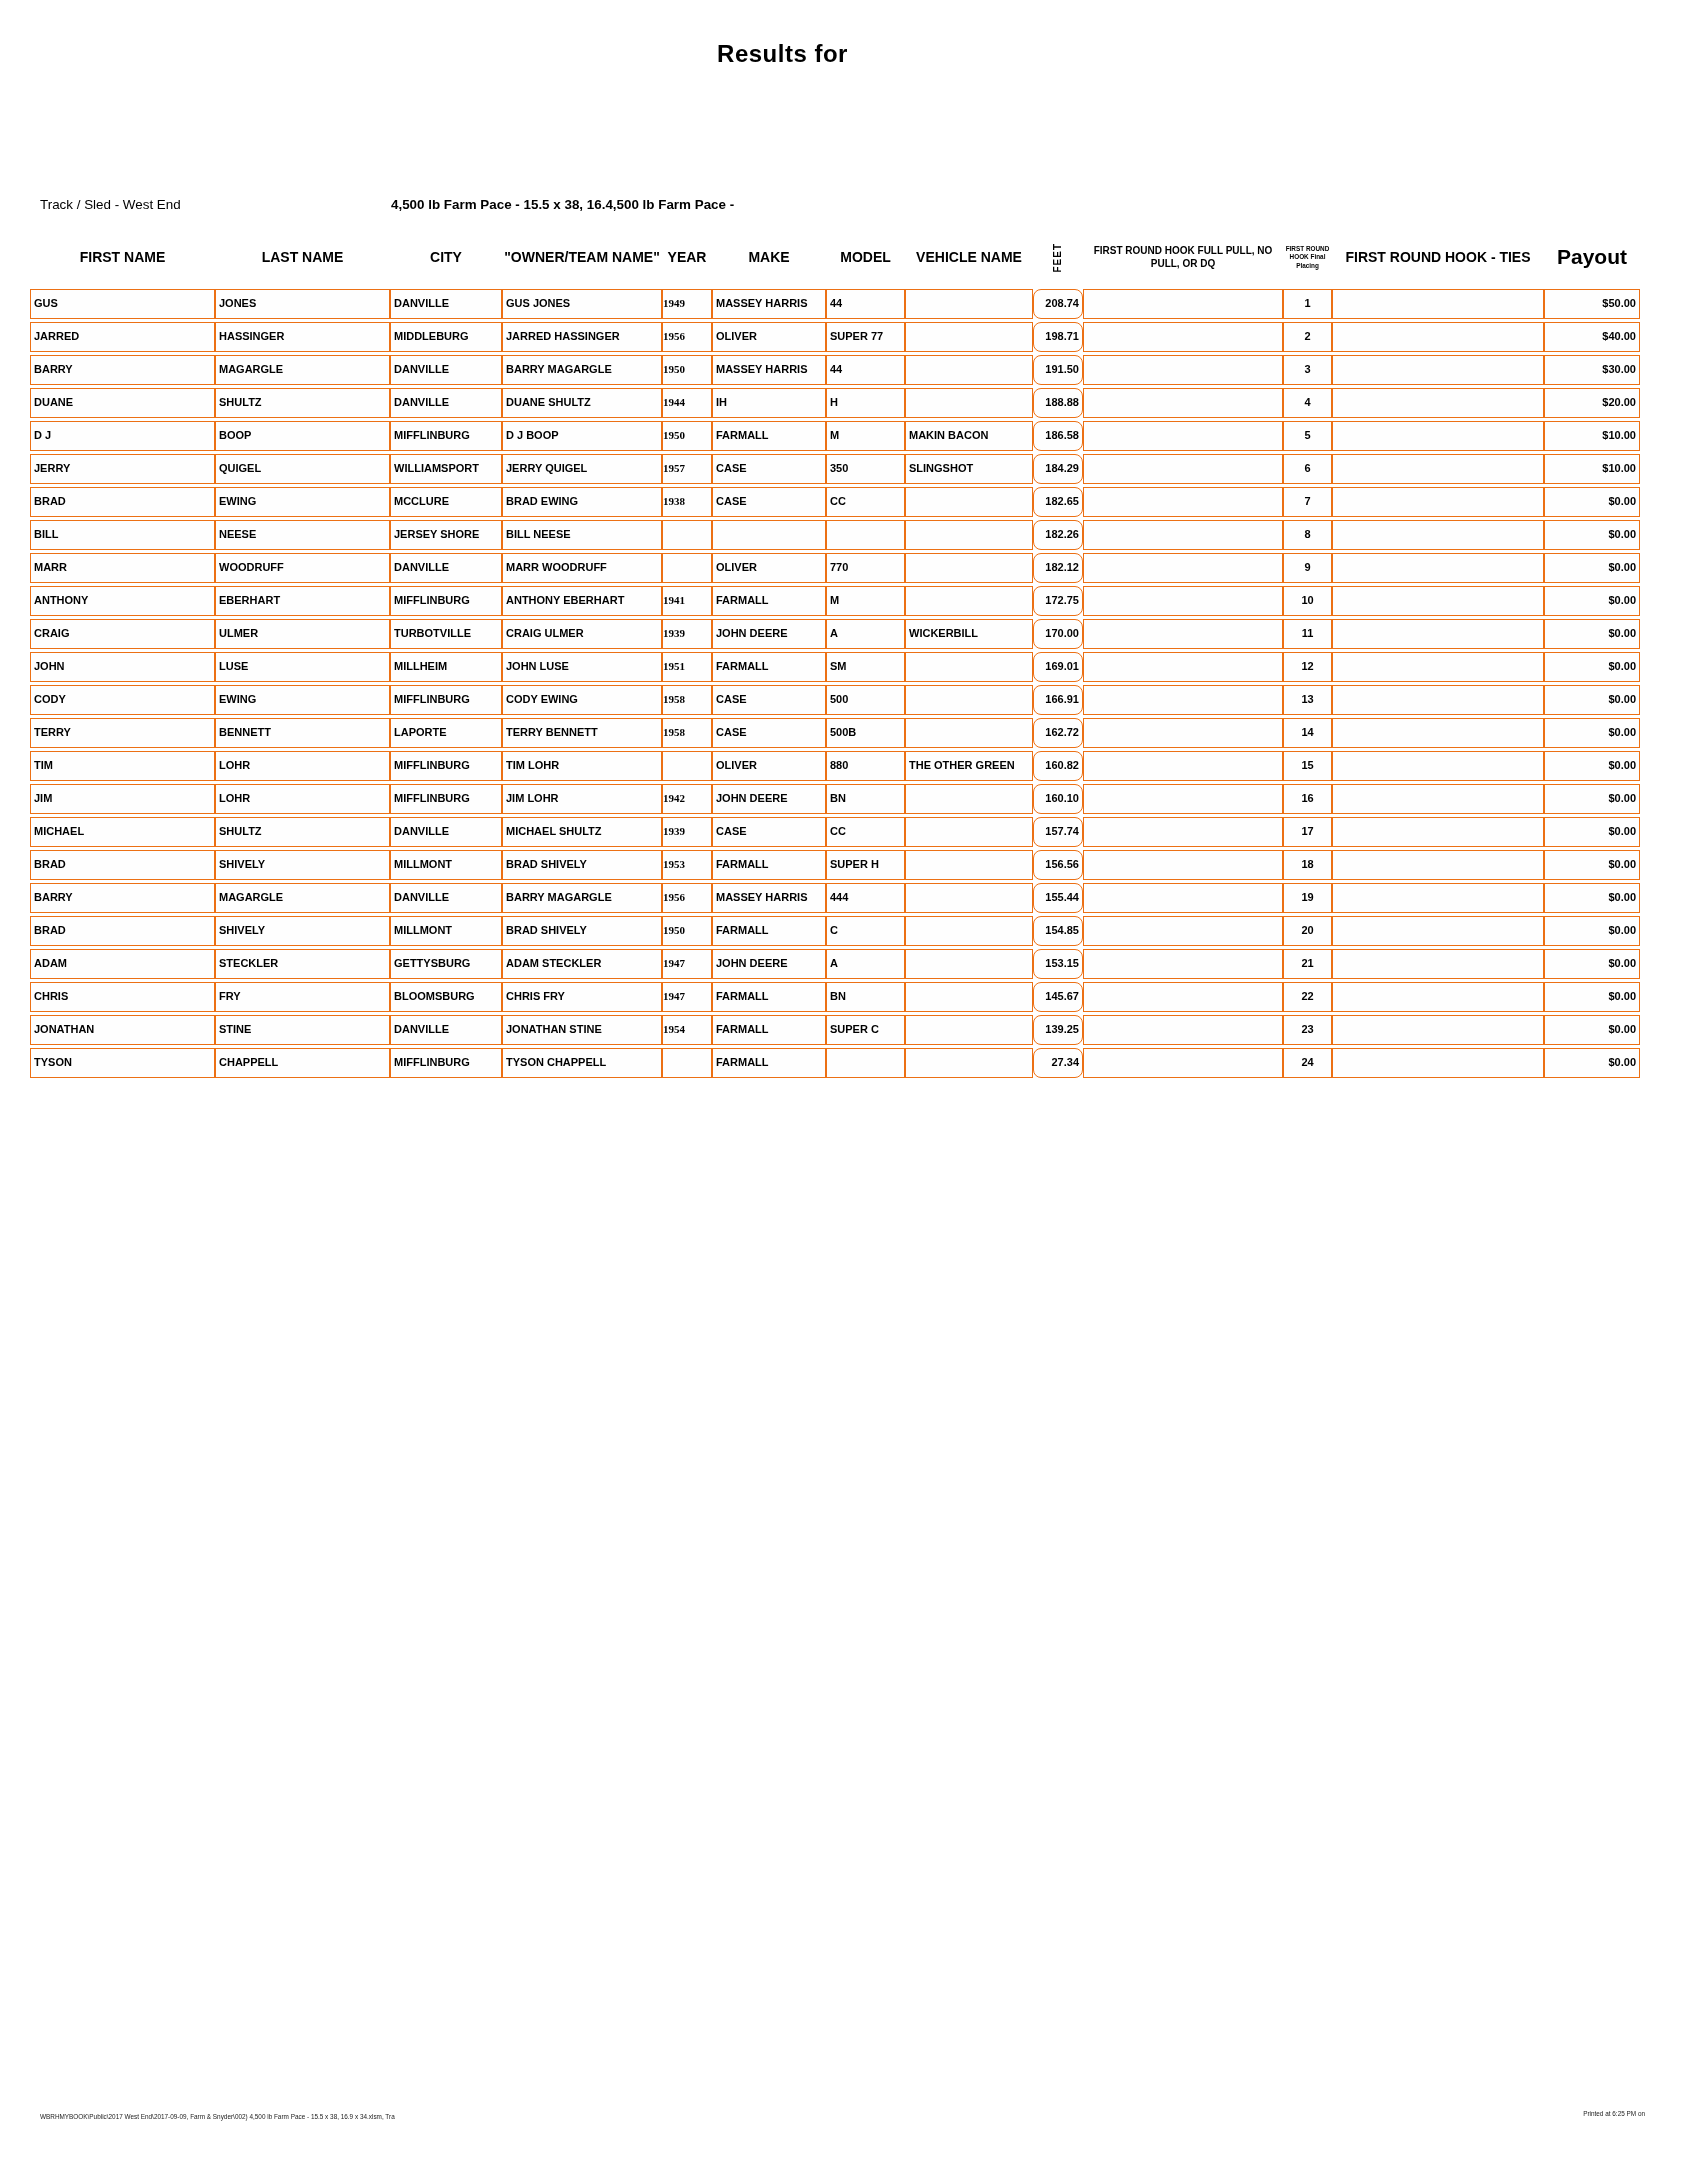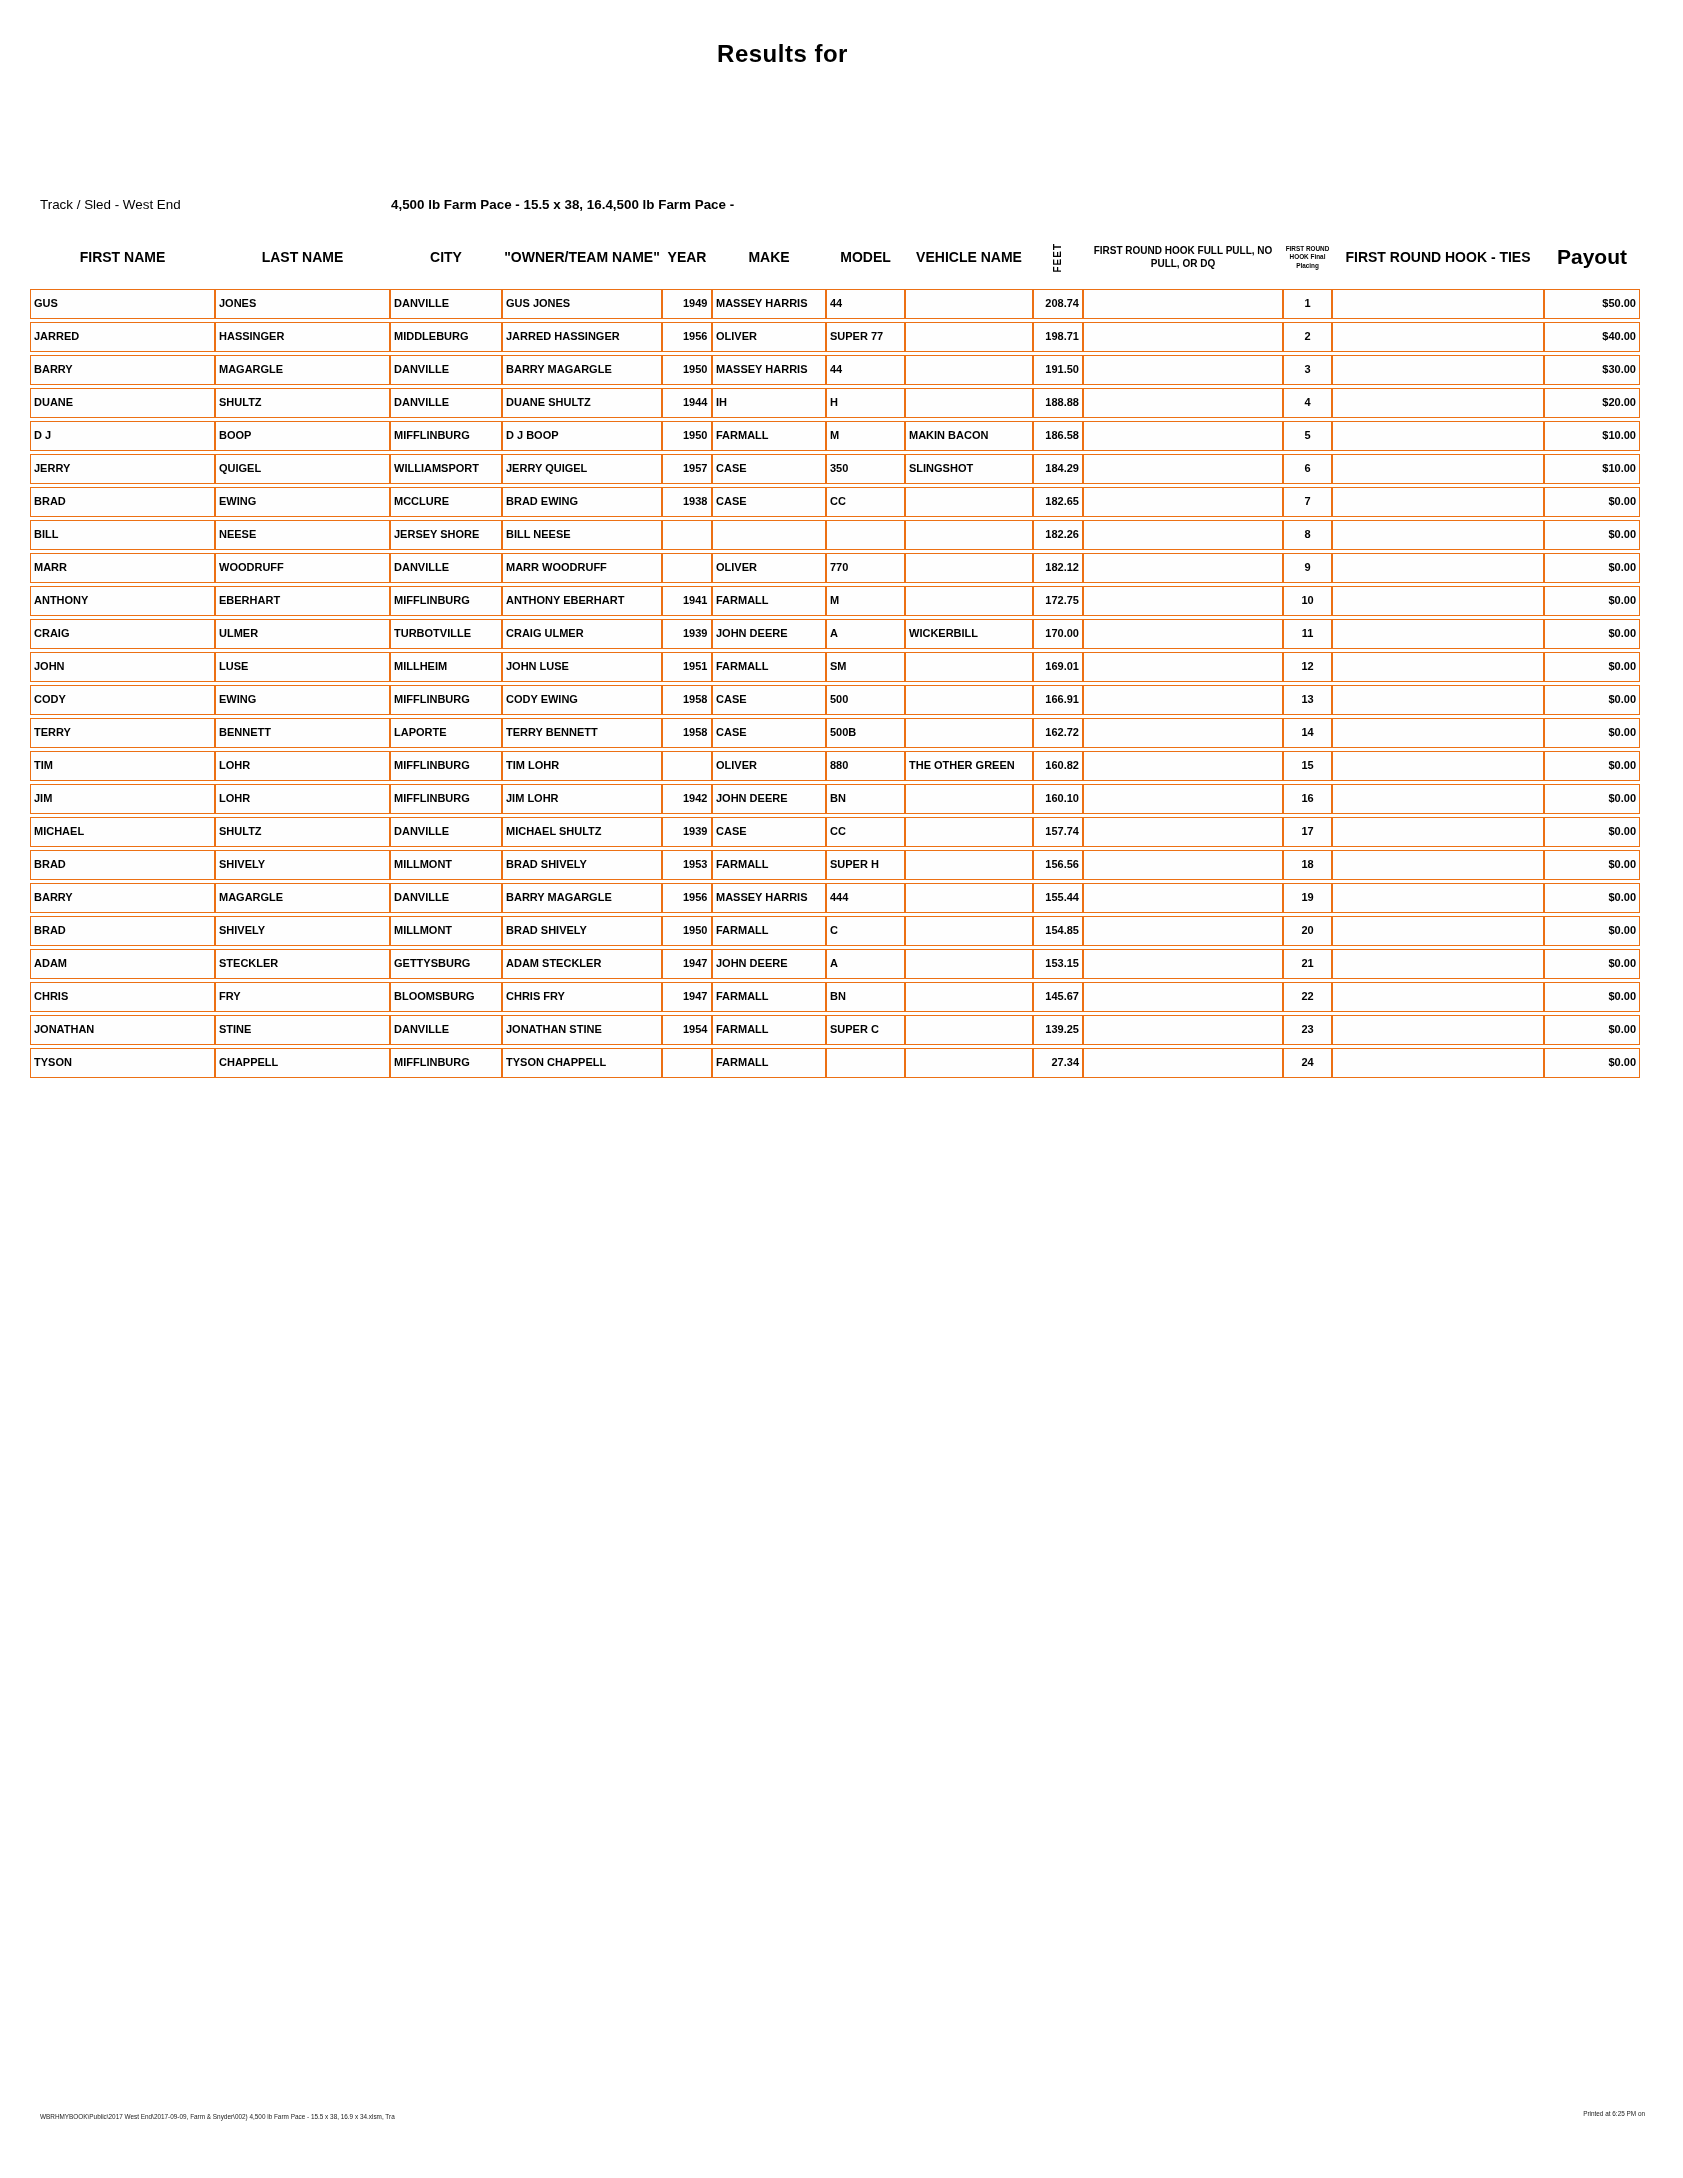--- a/index.html
+++ b/index.html
@@ -21,24 +21,24 @@
   .hcell.h-feet{font-size:10px;}
   .h-feet .vtext{writing-mode:vertical-rl;transform:rotate(180deg);letter-spacing:1px;}
   .hcell.h-full{font-size:10px;}
   .hcell.h-placing{font-size:6.4px;line-height:1.35;}
   .hcell.h-payout{font-size:21px;}
 
   .trow{display:grid;grid-template-columns:185px 175px 112px 160px 50px 114px 79px 128px 50px 200px 49px 212px 96px;
         margin-bottom:3px;}
   .cell{box-sizing:border-box;border:1.5px solid #EC7014;height:30px;line-height:27px;
         font-size:11px;font-weight:bold;padding:0 3px;white-space:nowrap;overflow:hidden;background:#fefefe;}
-  .col-feet{text-align:right;}
+  .col-feet{text-align:right;border-radius:8px;}
   .col-placing{text-align:center;}
   .col-payout{text-align:right;}
-  .col-year{padding-left:20px;}
+  .col-year{padding-left:0;font-family:Liberation Serif, serif;}
 
   .footer-left{position:absolute;top:2113px;left:40px;font-size:6.4px;color:#222;}
   .footer-right{position:absolute;top:2110px;right:38px;font-size:6.4px;color:#222;}
 </style>
 </head>
 <body>
 
 <div class="title-block">
   <div class="title-line1">Results for</div>
 </div>

